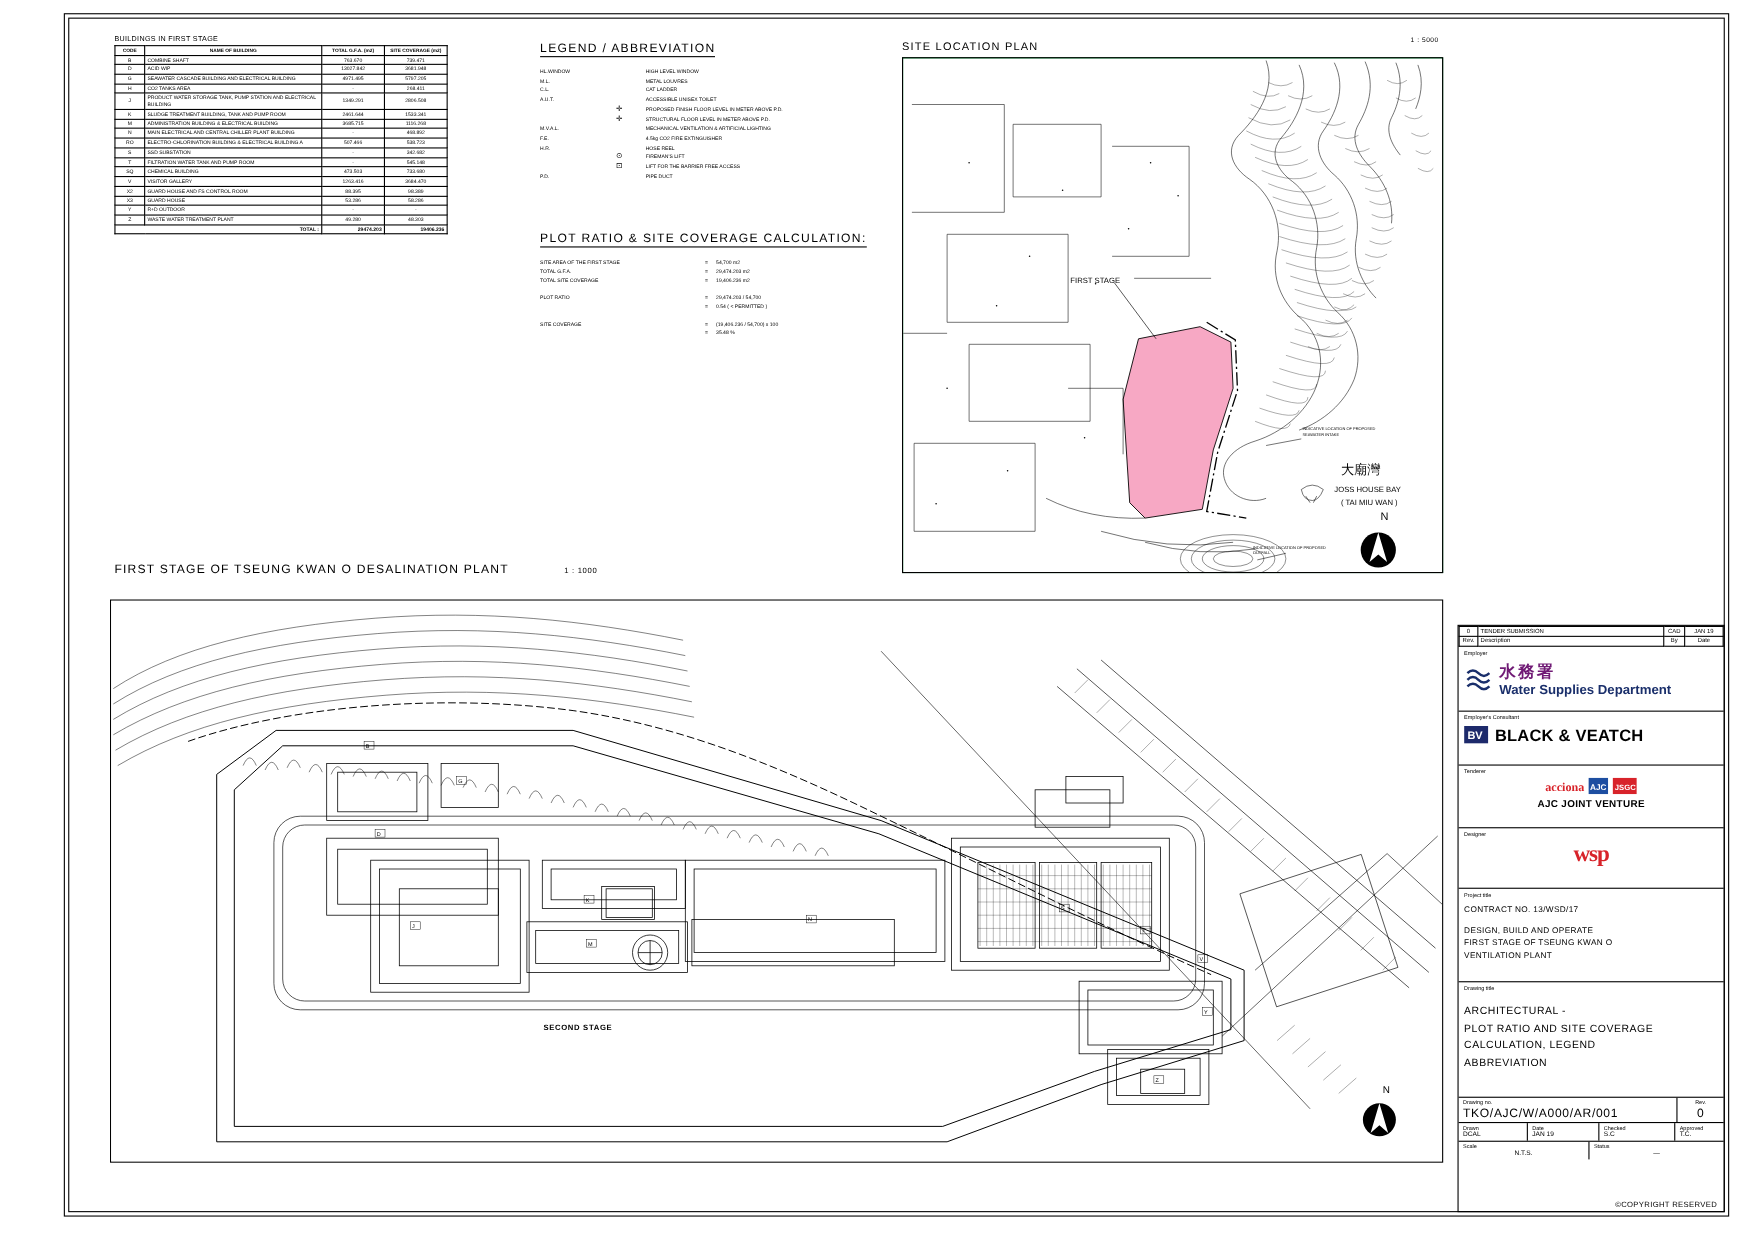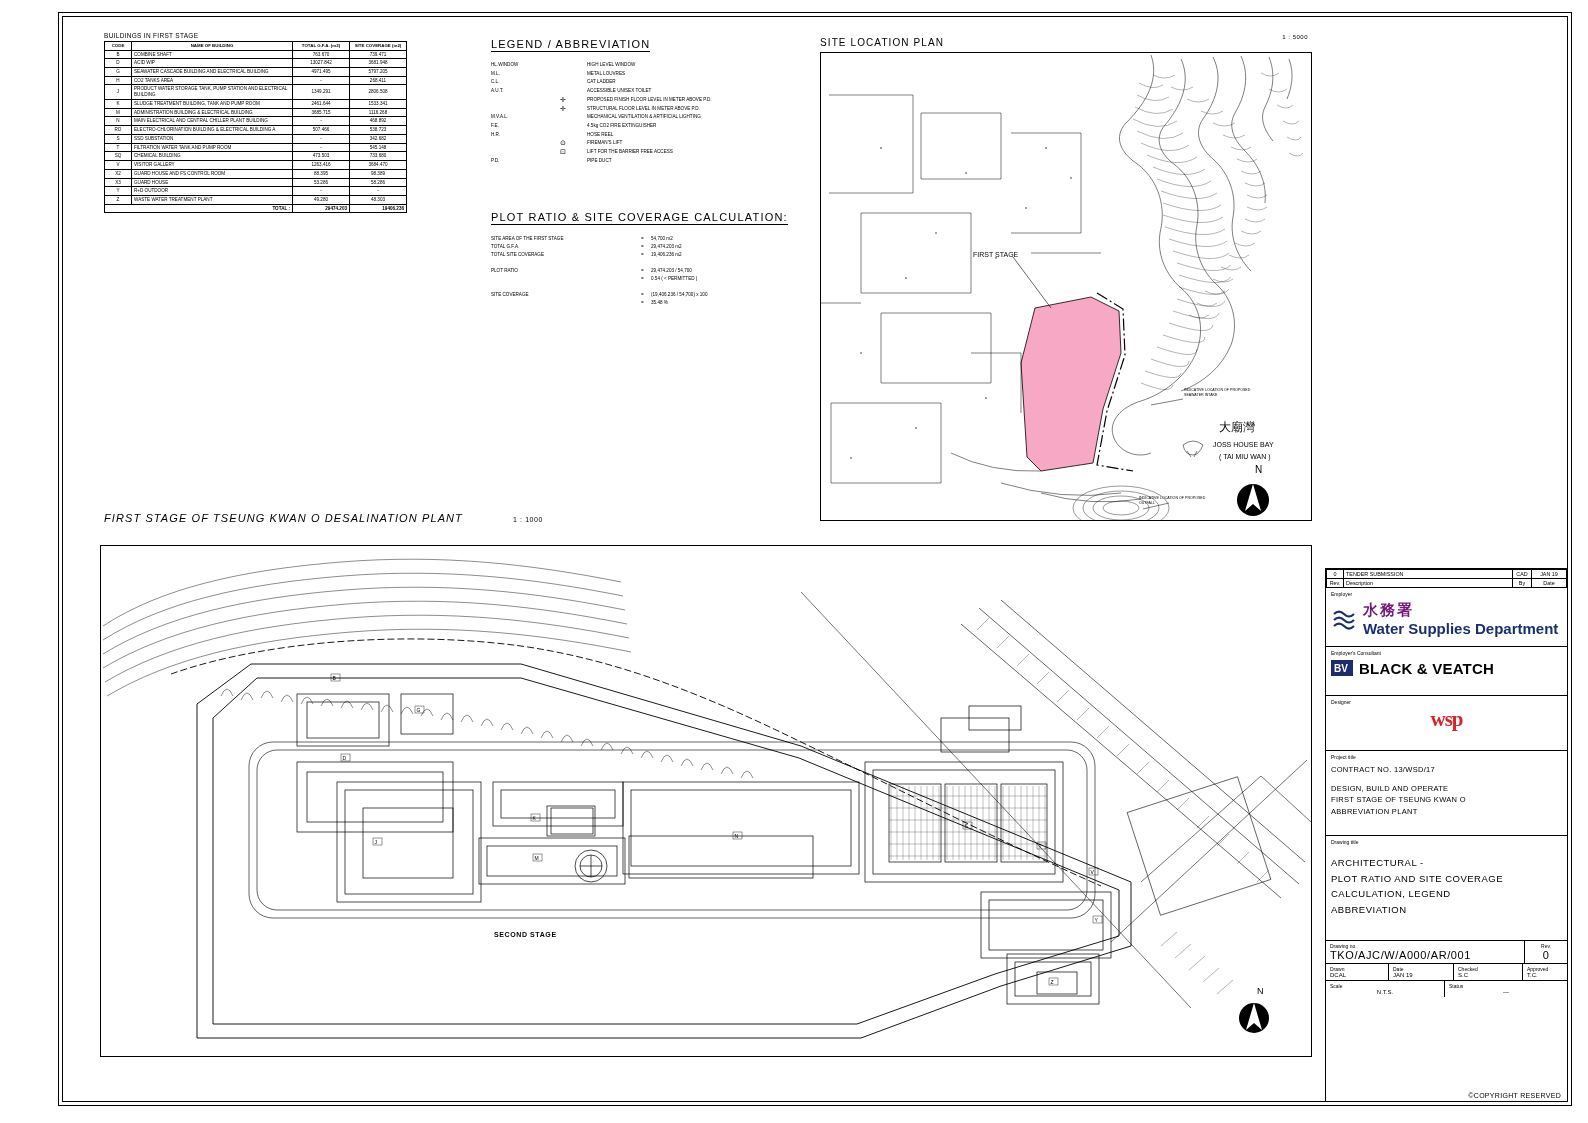--- a/index.html
+++ b/index.html
@@ -37,37 +37,37 @@
   .pr .val{flex:1;}
   .gap{height:8px;}
 
   
   .slp{position:absolute;left:820px;top:32px;width:490px;}
   .slp-title{font-size:10px;letter-spacing:1.1px;}
   .slp-scale{position:absolute;right:2px;top:2px;font-size:6px;letter-spacing:.5px;}
   .slp-box{position:absolute;left:820px;top:52px;width:490px;height:467px;border:1px solid #000;overflow:hidden;background:#15803d;}
 
   
-  .mp-title{position:absolute;left:104px;top:512px;font-size:11px;letter-spacing:1.1px;font-style:italic;}
+  .mp-title{position:absolute;left:104px;top:512px;font-size:11px;letter-spacing:1.1px;}
   .mp-scale{position:absolute;left:513px;top:516px;font-size:7px;letter-spacing:.6px;}
   .mp-box{position:absolute;left:100px;top:545px;width:1210px;height:510px;border:1px solid #000;overflow:hidden;background:#fff;}
   .second-stage{position:absolute;left:494px;top:931px;font-size:7px;font-weight:bold;letter-spacing:.6px;}
 
   
   .tb{position:absolute;left:1325px;top:568px;width:241px;height:532px;border:1px solid #000;font-size:6px;}
   .rev-tbl{width:100%;border-collapse:collapse;font-size:5.4px;}
   .rev-tbl td{border:0.6px solid #000;padding:1px 2px;}
   .rev-tbl td.w1{width:12px;text-align:center;}
   .rev-tbl td.w4{width:14px;text-align:center;}
   .rev-tbl td.w5{width:30px;text-align:center;}
   .blk{border-bottom:0.7px solid #000;padding:3px 5px;position:relative;}
   .blk .cap{font-size:5px;margin-bottom:2px;}
   .logo-line{display:flex;align-items:center;gap:6px;}
   .wsd-cn{font-size:15px;font-weight:bold;letter-spacing:2px;color:#701a75;font-family:"DejaVu Sans",sans-serif;}
-  .wsd-en{font-size:15px;color:#1a2f6b;font-weight:bold;}
+  .wsd-en{font-size:12px;color:#1a2f6b;font-weight:bold;}
   .bv{font-size:15px;font-weight:bold;letter-spacing:.2px;}
   .acc{font-size:11px;font-weight:bold;color:#d8232a;font-family:"Liberation Serif",serif;}
   .ajc{font-size:9px;font-weight:bold;letter-spacing:.3px;}
   .wsp{font-size:21px;font-weight:bold;color:#d8232a;font-family:"Liberation Serif",serif;letter-spacing:-1px;}
   .proj{font-size:7.5px;line-height:1.55;letter-spacing:.3px;}
   .dtitle{font-size:9.5px;line-height:1.65;letter-spacing:.5px;}
   .dwgno{font-size:11px;letter-spacing:.6px;}
   .small-cap{font-size:5px;}
   .copy{position:absolute;right:6px;bottom:2px;font-size:7px;letter-spacing:.3px;}
   .flexrow{display:flex;}
@@ -645,36 +645,57 @@
         <span>
           <svg width="22" height="16" viewBox="0 0 22 16">
               <rect x="0" y="0" width="22" height="16" fill="#1d2a6b"></rect>
               <text x="3" y="12" font-family="Liberation Sans, sans-serif" font-size="10" fill="#fff" font-weight="bold">BV</text>
             </svg>
         </span>
         <span class="bv">BLACK &amp; VEATCH</span>
       </div>
     </div>
 
+    <div class="blk" style="height:50px;">
+      <div class="cap">Tenderer</div>
+      <div class="logo-line" style="margin-top:2px;justify-content:center;gap:4px;">
+        <span class="acc">acciona</span>
+        <span>
+          <svg width="18" height="15" viewBox="0 0 18 15">
+              <rect x="0" y="0" width="18" height="15" fill="#1d4ea1"></rect>
+              <text x="1.5" y="11" font-family="Liberation Sans, sans-serif" font-size="7.5" fill="#fff" font-weight="bold">AJC</text>
+            </svg>
+        </span>
+        <span>
+          <svg width="22" height="15" viewBox="0 0 22 15">
+              <rect x="0" y="0" width="22" height="15" fill="#d8232a"></rect>
+              <text x="2" y="11" font-family="Liberation Sans, sans-serif" font-size="7" fill="#fff" font-weight="bold">JSGC</text>
+            </svg>
+        </span>
+      </div>
+      <div style="text-align:center;margin-top:2px;">
+        <span class="ajc">AJC JOINT VENTURE</span>
+      </div>
+    </div>
 
     <div class="blk" style="height:48px;">
       <div class="cap">Designer</div>
       <div style="text-align:center;margin-top:2px;">
         <span class="wsp">wsp</span>
       </div>
     </div>
 
     <div class="blk" style="height:78px;">
       <div class="cap">Project title</div>
       <div class="proj" style="margin-top:4px;">
         <div>CONTRACT NO. 13/WSD/17</div>
         <div style="height:7px;"></div>
         <div>DESIGN, BUILD AND OPERATE</div>
         <div>FIRST STAGE OF TSEUNG KWAN O</div>
-        <div>ABBREVIATION PLANT</div>
+        <div>VENTILATION PLANT</div>
       </div>
     </div>
 
     <div class="blk" style="height:98px;">
       <div class="cap">Drawing title</div>
       <div class="dtitle" style="margin-top:10px;">
         <div>ARCHITECTURAL -</div>
         <div>PLOT RATIO AND SITE COVERAGE</div>
         <div>CALCULATION, LEGEND</div>
         <div>ABBREVIATION</div>

